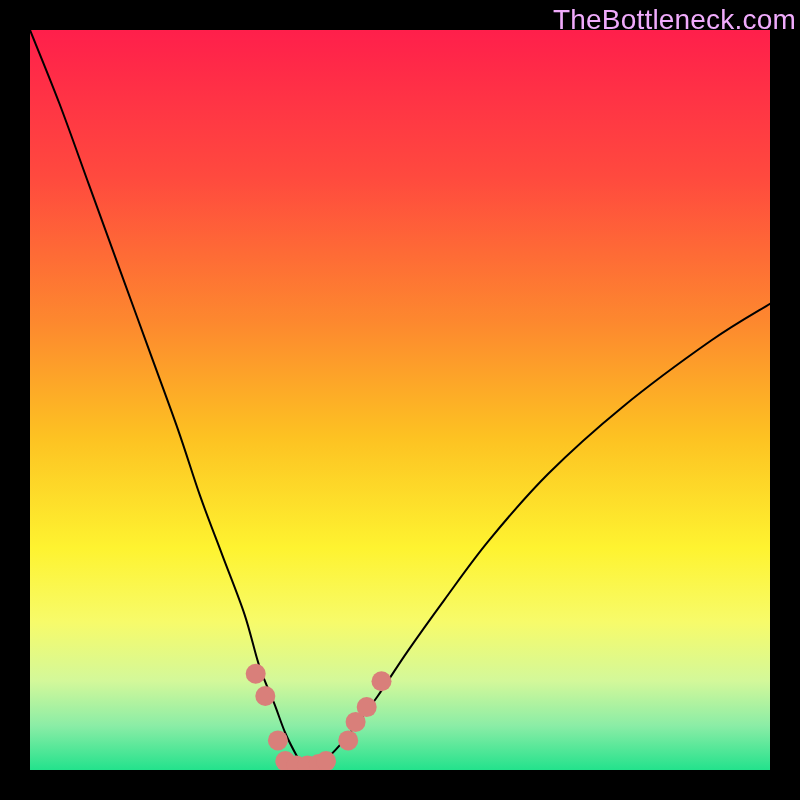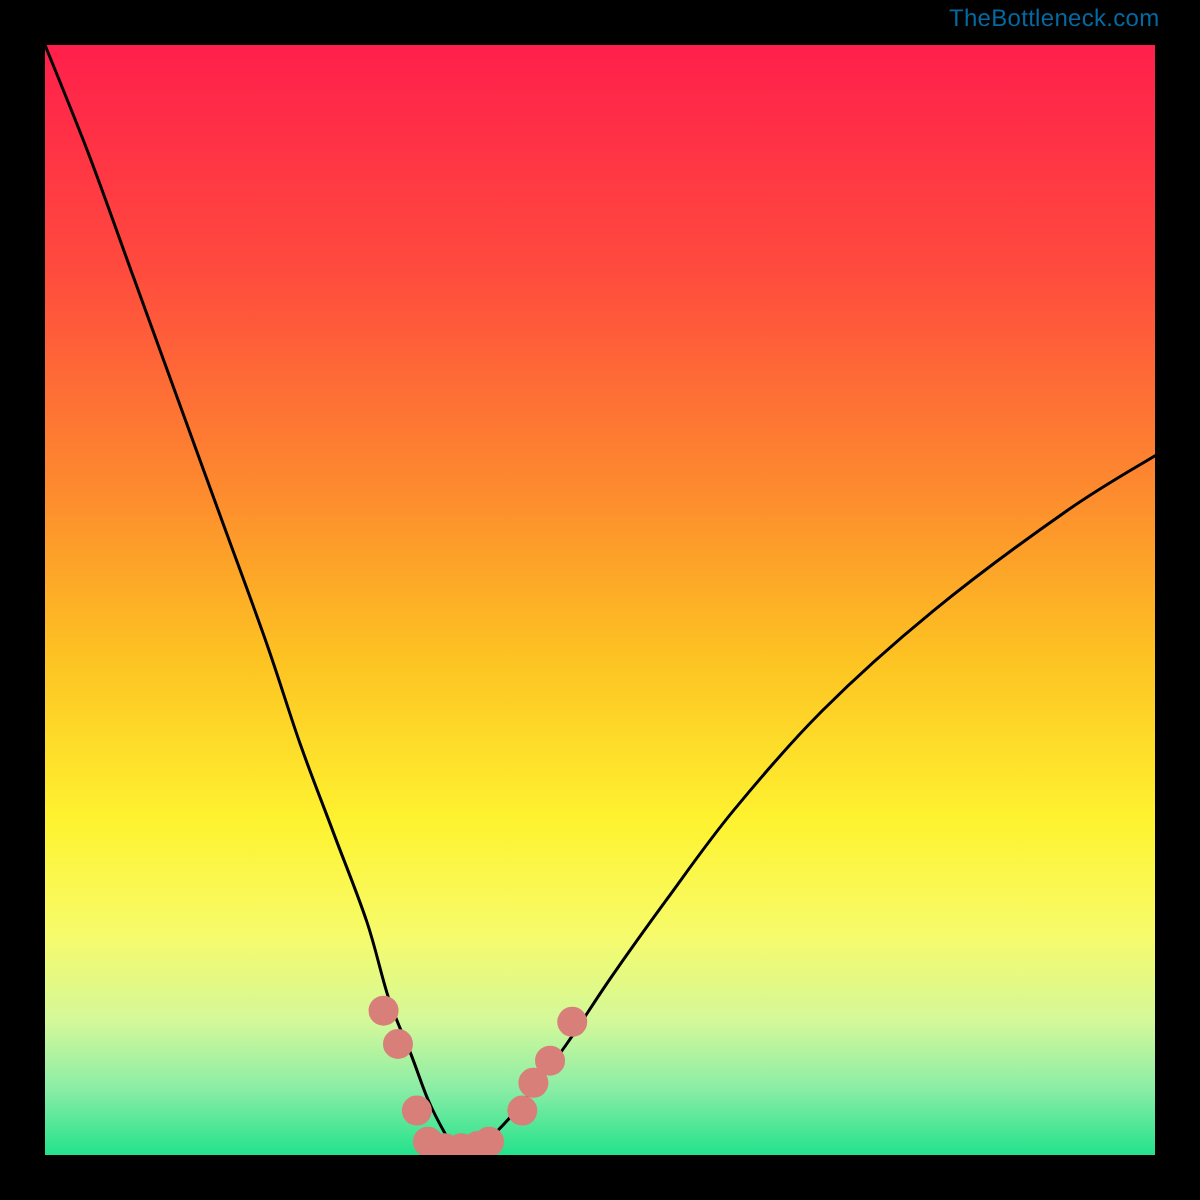--- a/index.html
+++ b/index.html
@@ -21,24 +21,24 @@
   .plot-area {
     position: absolute;
     left: 30px;
     top: 30px;
     width: 740px;
     height: 740px;
   }
   .watermark {
     position: absolute;
     top: 4px;
-    right: 27px;
-    color: #0369a1;
+    right: 4px;
+    color: #f0abfc;
     font-family: Arial, Helvetica, sans-serif;
-    font-size: 16px;
+    font-size: 28px;
     letter-spacing: 0.2px;
   }
   svg { display: block; }
 </style>
 </head>
 <body>
 
 <div class="frame">
   <div class="watermark">TheBottleneck.com</div>
   <div class="plot-area">

